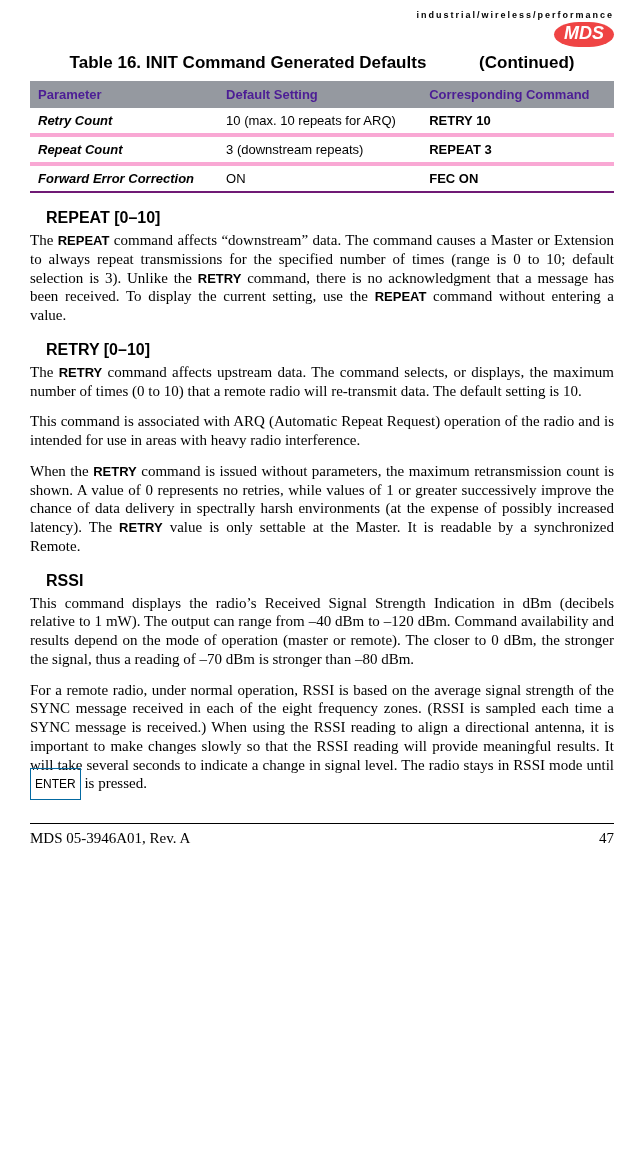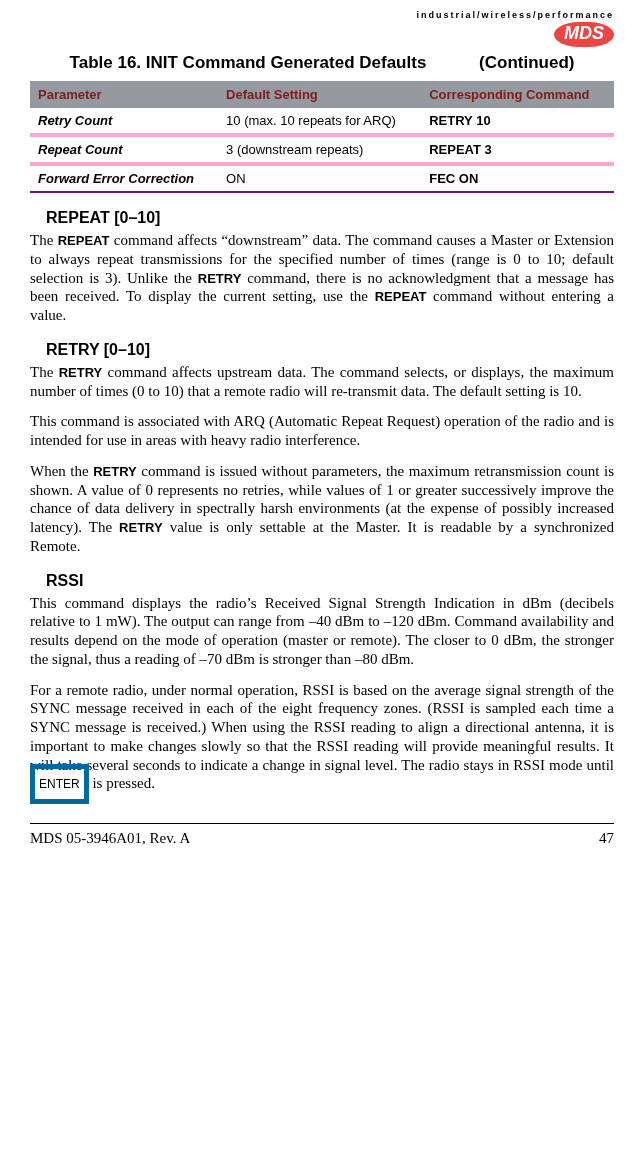--- a/index.html
+++ b/index.html
@@ -48,21 +48,21 @@
     margin-left: 48px;
   }
   table {
     width: 100%;
     border-collapse: collapse;
     font-family: Arial, Helvetica, sans-serif;
     font-size: 13px;
   }
   thead th {
     background: #9599a0;
-    color: #7f1d1d;
+    color: #4c1d95;
     text-align: left;
     font-weight: bold;
     padding: 6px 8px;
     border: none;
   }
   tbody td {
     padding: 5px 8px;
     border-bottom: 4px solid #f9a8d4;
     vertical-align: top;
   }
@@ -89,21 +89,21 @@
     text-align: justify;
   }
   .mono {
     font-family: Arial, Helvetica, sans-serif;
     font-weight: bold;
     font-size: 13px;
   }
   .keycap {
     font-family: Arial, Helvetica, sans-serif;
     font-size: 12px;
-    border: 5px solid #0369a1;
+    border: 1px solid #0369a1;
     padding: 8px 4px;
   }
   .footer-rule {
     border-top: 1px solid #000;
     margin-top: 30px;
     padding-top: 6px;
   }
   .footer {
     font-family: "Times New Roman", Times, serif;
     font-size: 15px;

